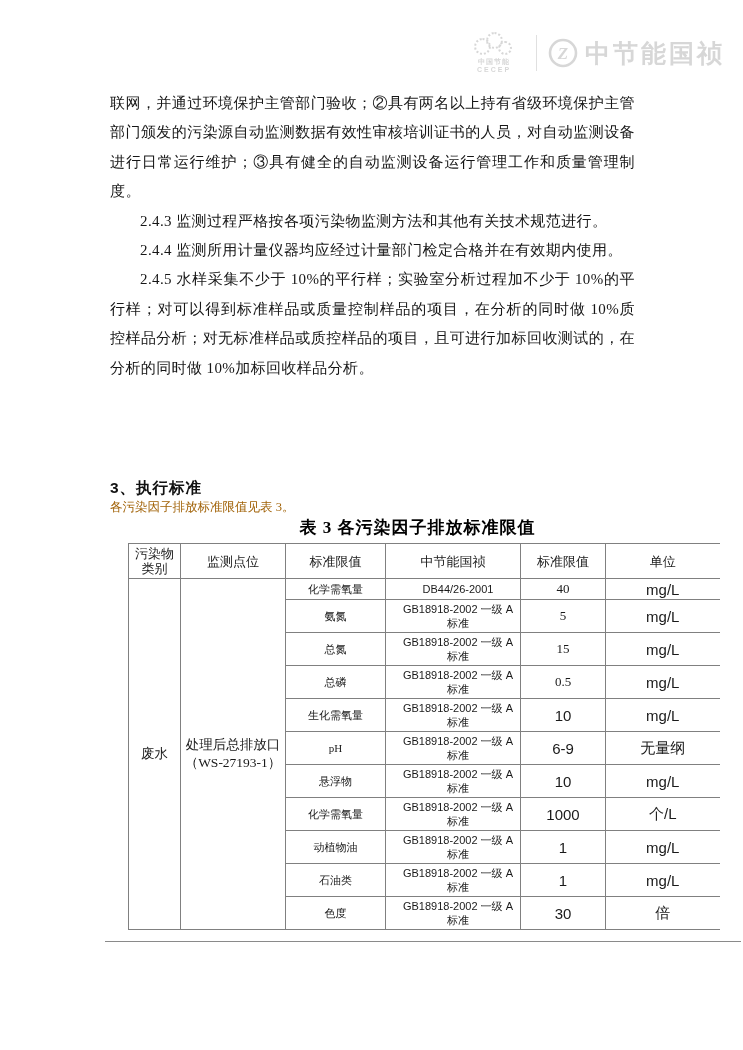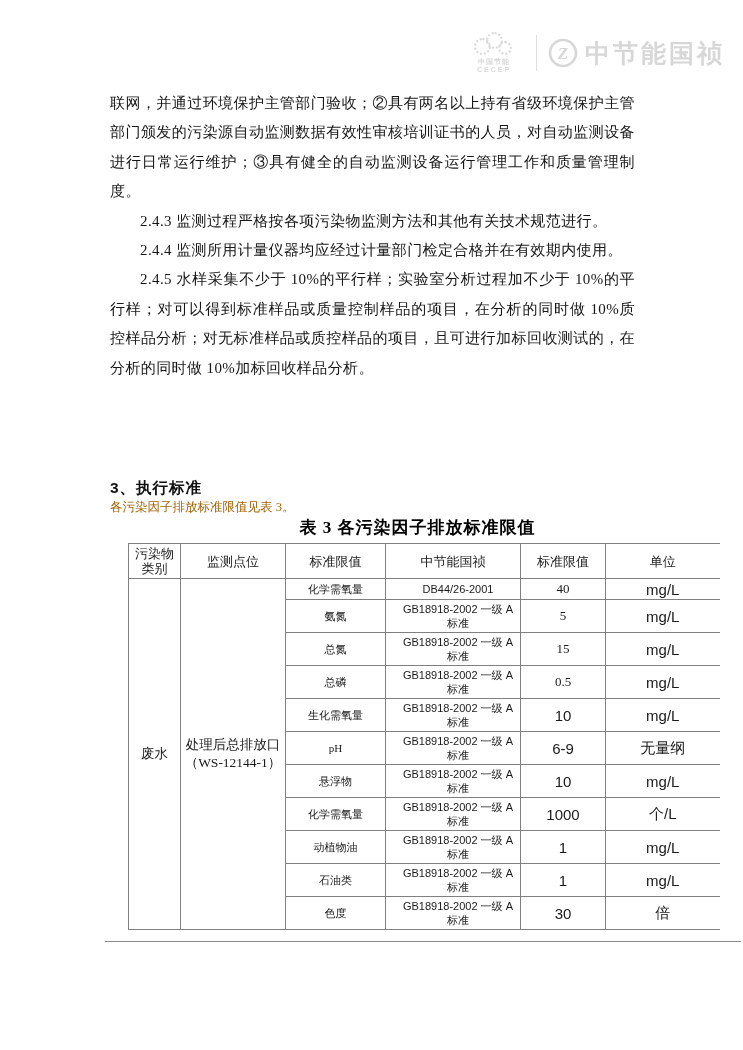--- a/index.html
+++ b/index.html
@@ -204,21 +204,21 @@
         <th>中节能国祯</th>
         <th>标准限值</th>
         <th>单位</th>
       </tr>
     </thead>
     <tbody>
       <tr class="rh-s">
         <td class="cat" rowspan="11">废水</td>
         <td class="point" rowspan="11">
           <div>处理后总排放口</div>
-          <div>（WS-12144-1）</div>
+          <div>（WS-27193-1）</div>
         </td>
         <td class="factor">化学需氧量</td>
         <td class="std">
             <div>DB44/26-2001</div>
             <div></div>
           </td>
         <td class="limit">40</td>
         <td class="unit">mg/L</td>
       </tr>
       <tr>

